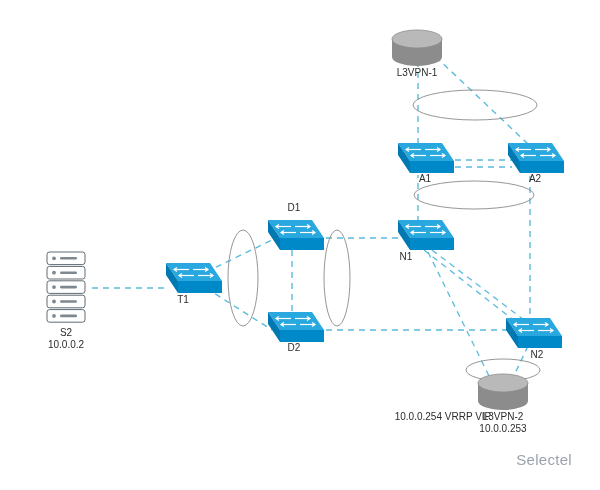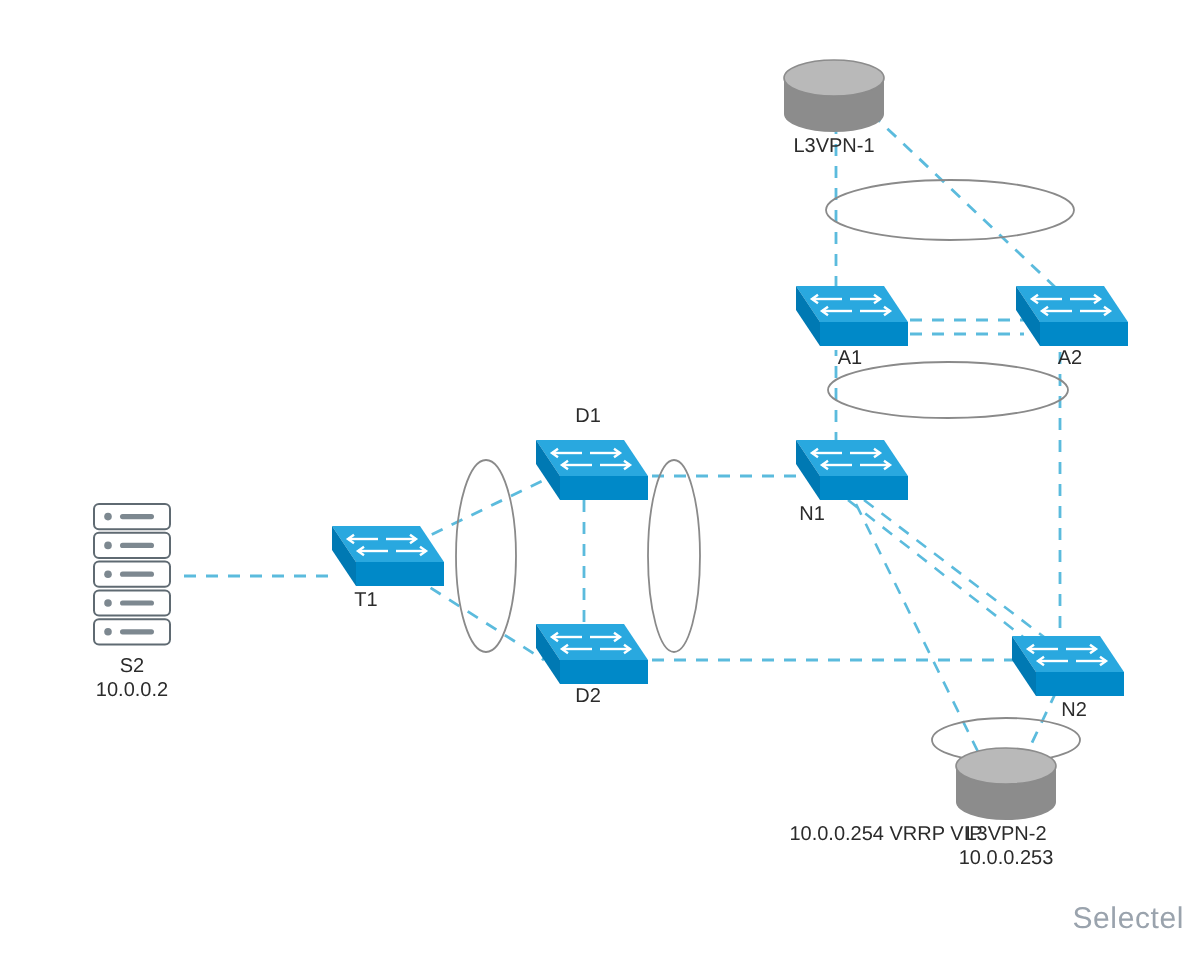--- a/index.html
+++ b/index.html
@@ -12,21 +12,21 @@
   }
   #stage{position:absolute;left:0;top:0;width:600px;height:490px;}
   svg.diagram{position:absolute;left:0;top:0;width:600px;height:490px;}
   .nodelabel{
     font-family:"Liberation Sans", sans-serif;
     font-size:10px;
     fill:#2b2b2b;
   }
   .watermark{
     position:absolute;
-    right:8px;bottom:22px;
+    right:28px;bottom:22px;
     font-family:"Liberation Sans", sans-serif;
     font-size:15px;
     color:#9aa3ad;
     letter-spacing:.3px;
   }
   .dashline{
     stroke:#5bbbdd;
     stroke-width:1.4;
     stroke-dasharray:6 5;
     fill:none;

